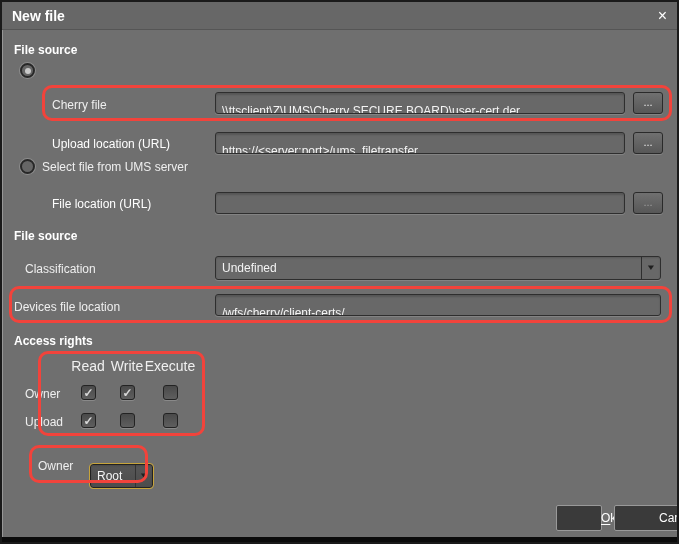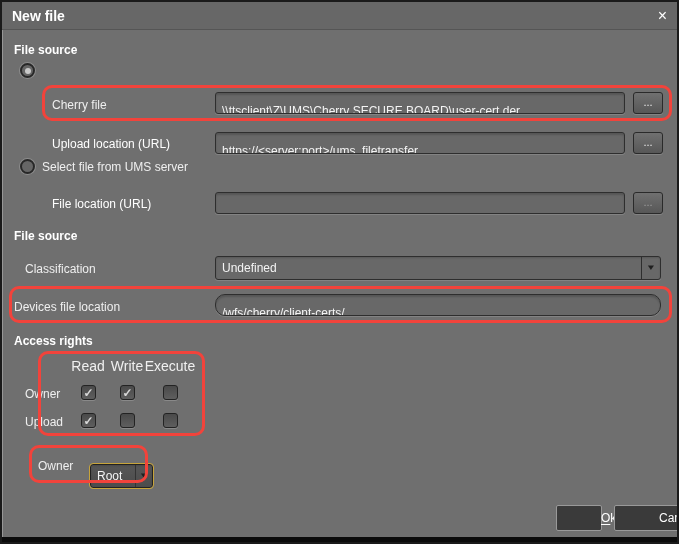--- a/index.html
+++ b/index.html
@@ -105,21 +105,21 @@
 
   <span class="label" style="left:23px;top:260px;">Classification</span>
   <div class="combo" style="left:213px;top:254px;width:446px;">
     <span>Undefined</span>
     <span class="arrowbox">
         <span>▼</span>
       </span>
   </div>
 
   <span class="label" style="left:12px;top:298px;">Devices file location</span>
-  <div class="field" style="left:213px;top:292px;width:446px;border-radius:10px;">/wfs/cherry/client-certs/</div>
+  <div class="field" style="left:213px;top:292px;width:446px;">/wfs/cherry/client-certs/</div>
 
   <span class="section" style="left:12px;top:332px;">Access rights</span>
 
   <span class="colhdr" style="left:86px;top:356px;">Read</span>
   <span class="colhdr" style="left:125px;top:356px;">Write</span>
   <span class="colhdr" style="left:168px;top:356px;">Execute</span>
 
   <span class="label" style="left:23px;top:385px;">Owner</span>
   <div class="checkbox checked" style="left:79px;top:383px;">
       <span class="mark">✓</span>

